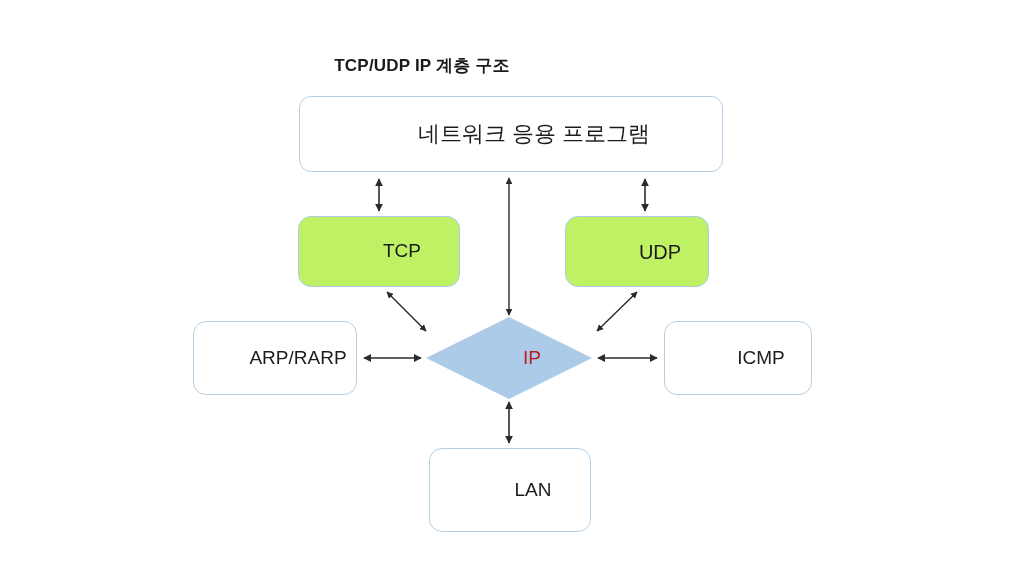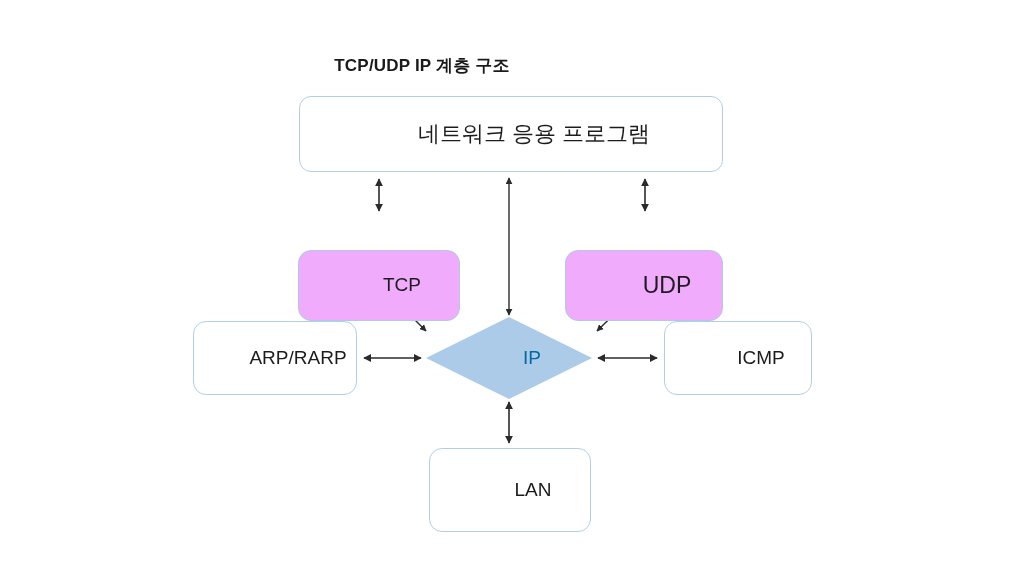--- a/index.html
+++ b/index.html
@@ -40,38 +40,37 @@
     text-align: center;
     line-height: 1.2;
     padding-left: 46px;
   }
   .node-rect {
     border-radius: 13px;
     border: 1.3px solid #b4cfe4;
     background: #ffffff;
   }
   .node-rect.filled {
-    background: #f0abfc;
+    background: #bef264;
     border-color: #abcbe8;
-    margin-top: 34px;
   }
 
   
   #node-app {
     left: 299px; top: 96px; width: 424px; height: 76px;
     font-size: 22px;
     border-radius: 12px;
   }
   #node-tcp {
     left: 298px; top: 216px; width: 162px; height: 71px;
     font-size: 19px;
   }
   #node-udp {
-    left: 565px; top: 216px; width: 158px; height: 71px;
-    font-size: 23px;
+    left: 565px; top: 216px; width: 144px; height: 71px;
+    font-size: 20px;
   }
   #node-arp {
     left: 193px; top: 321px; width: 164px; height: 74px;
     font-size: 19px;
   }
   #node-icmp {
     left: 664px; top: 321px; width: 148px; height: 74px;
     font-size: 19px;
   }
   #node-lan {
@@ -89,21 +88,21 @@
   #node-ip .diamond-shape {
     position: absolute;
     inset: 0;
     background: #abcbe8;
     clip-path: polygon(50% 0%, 100% 50%, 50% 100%, 0% 50%);
   }
   #node-ip .diamond-label {
     position: relative;
     z-index: 2;
     font-size: 19px;
-    color: #0369a1;
+    color: #b91c1c;
   }
 
   
   #arrow-layer {
     position: absolute;
     left: 0;
     top: 0;
     width: 1024px;
     height: 576px;
     pointer-events: none;

